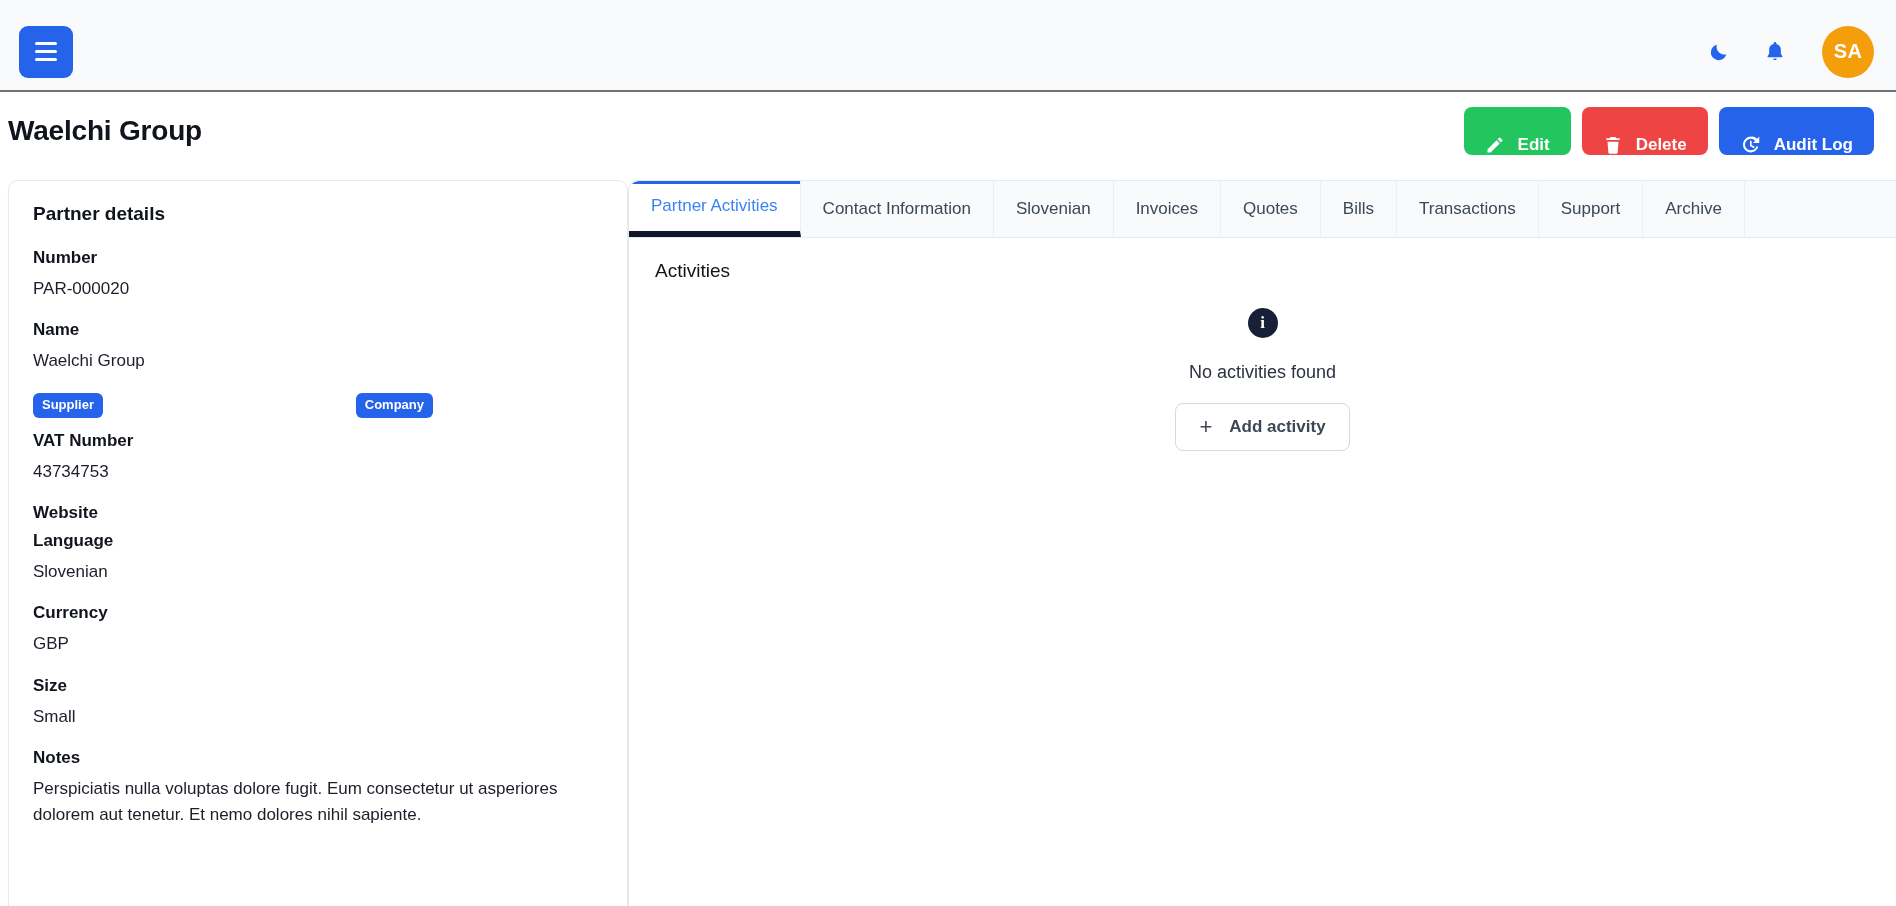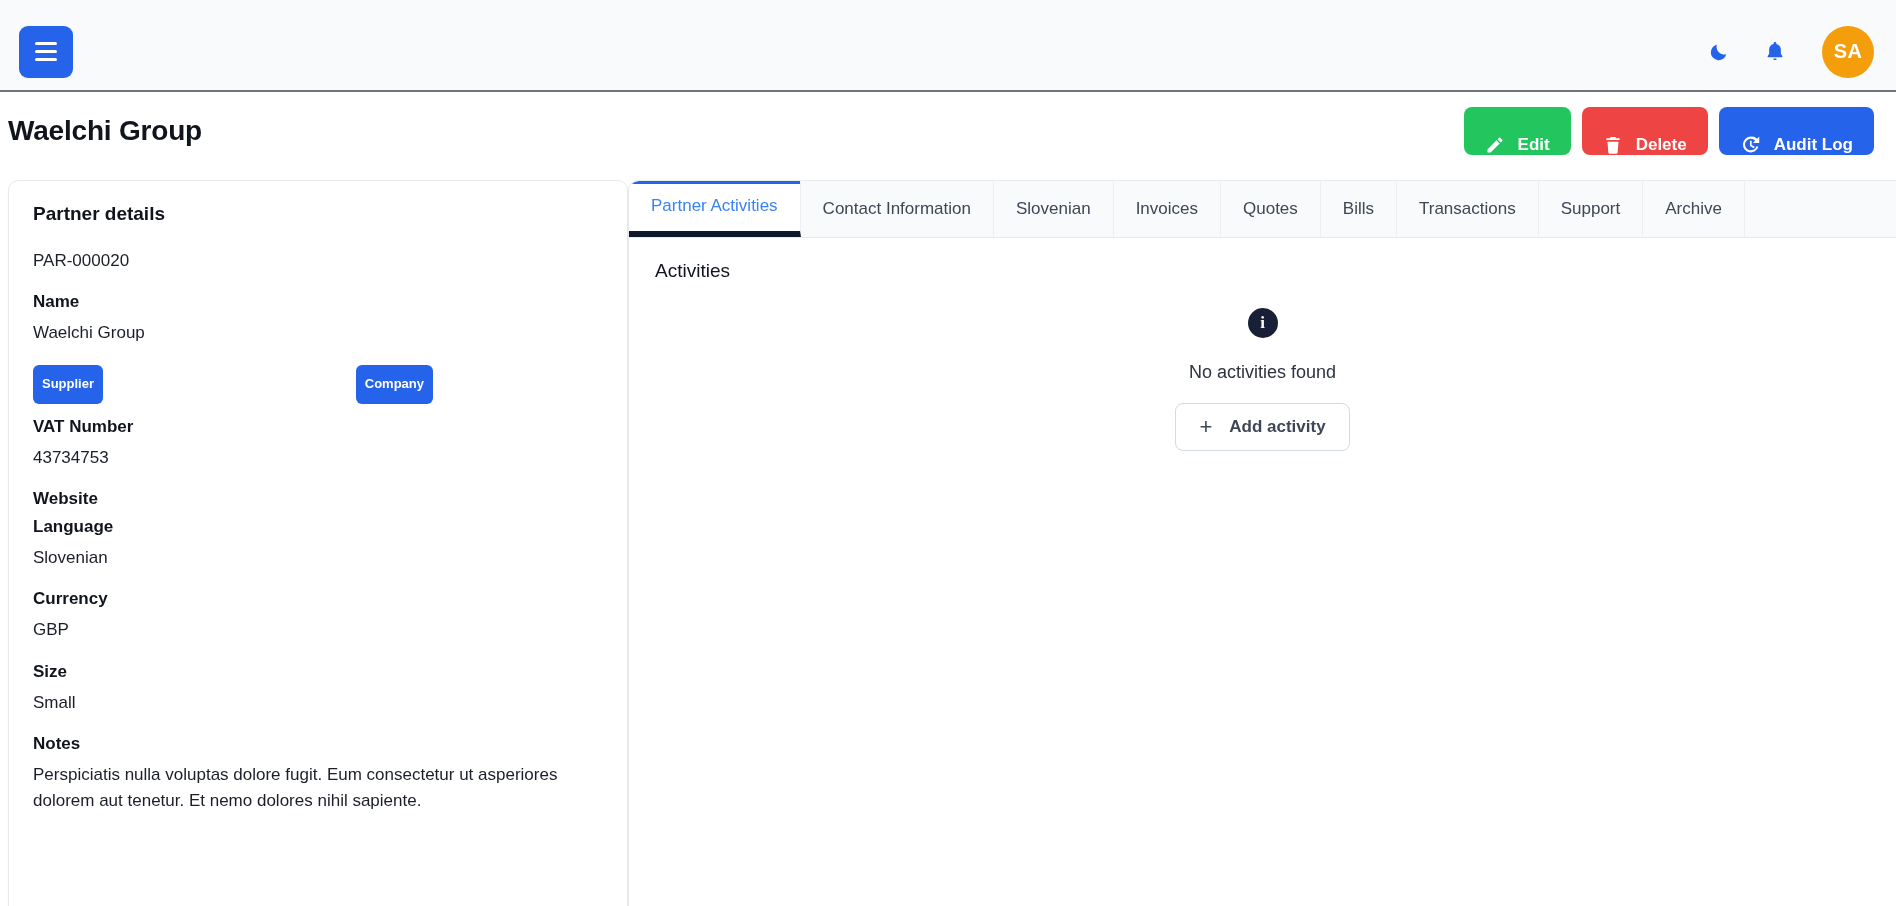--- a/index.html
+++ b/index.html
@@ -184,21 +184,21 @@
     margin: 2px 0 13px 0;
     width: 400px;
     justify-content: space-between;
   }
   .badge {
     background: #2563eb;
     color: #ffffff;
     font-size: 13px;
     font-weight: 700;
     border-radius: 6px;
-    padding: 12px 9px;
+    padding: 5px 9px;
     display: inline-block;
     line-height: 1.15;
   }
 
   
   .activities-panel {
     flex: 1;
     margin-right: 0;
     padding: 0;
     overflow: hidden;
@@ -365,20 +365,21 @@
       <span>Audit Log</span>
     </button>
   </div>
 </div>
 
 <div class="content">
 
   <div class="card details-panel">
     <div class="details-title">Partner details</div>
 
+    <div class="field-label">Number</div>
     <div class="field-value">PAR-000020</div>
 
     <div class="field-label">Name</div>
     <div class="field-value">Waelchi Group</div>
 
     <div class="badge-row">
       <span class="badge">Supplier</span>
       <span class="badge">Company</span>
     </div>
 

